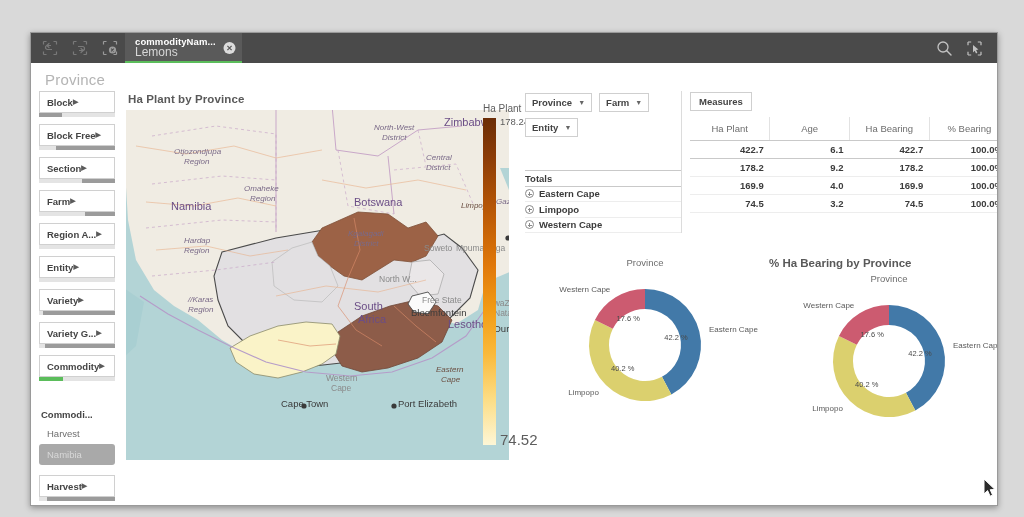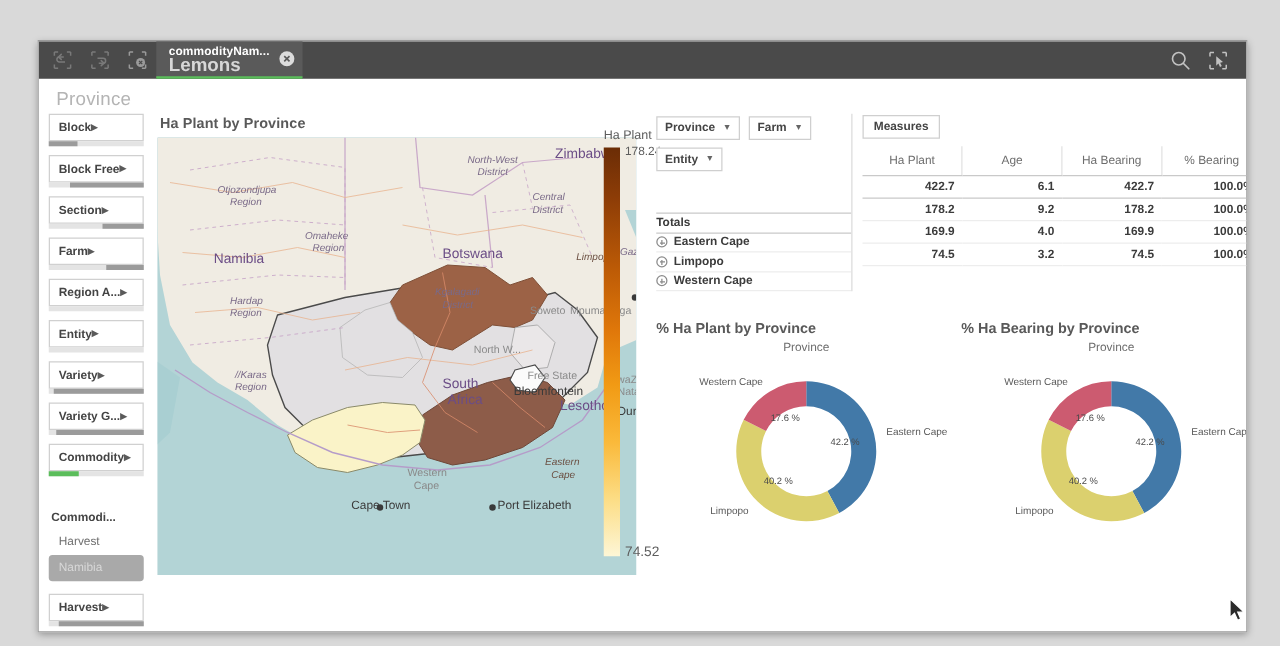--- a/index.html
+++ b/index.html
@@ -39,21 +39,21 @@
   .tb-ico svg{display:block}
   .tab{
     position:relative;
     min-width:110px;
     background:#5a5a5a;
     padding:3px 26px 3px 10px;
     display:flex; flex-direction:column; justify-content:center;
     border-bottom:2px solid #5bbd5b;
   }
   .tab-title{ color:#fff; font-size:9.5px; font-weight:bold; line-height:11px; letter-spacing:.1px;}
-  .tab-sub{ color:#d7d7d7; font-size:15px; line-height:11px;font-weight:bold;}
+  .tab-sub{ color:#d7d7d7; font-size:12px; line-height:11px;}
   .tab-close{
     position:absolute; right:6px; top:50%; transform:translateY(-50%);
     width:13px;height:13px;
   }
   .tb-right{ margin-left:auto; display:flex; align-items:center; padding-right:8px;}
   .tb-right .tb-ico{opacity:.8}
   
   #sheet-title{
     padding:8px 0 6px 14px;
     font-size:15px; color:#b4b4b4; font-weight:normal;
@@ -485,21 +485,21 @@
       </div>
 
       <div style="position:absolute;left:455px;top:0;"></div>
     </div>
 
     <div style="position:absolute;left:452px;top:12px;width:70px">
       <div style="font-size:10px;color:#5d5d5d">Ha Plant</div>
       <div style="position:relative;margin-top:4px;">
         <div style="width:13px;height:327px;background:linear-gradient(to bottom,#6b2d06 0%,#8c3c07 12%,#bd5b06 30%,#e0780a 45%,#f19a14 58%,#fab93a 72%,#fcdd85 86%,#fdf6d6 100%);"></div>
         <div style="position:absolute;left:17px;top:-2px;font-size:9.5px;color:#5d5d5d">178.24</div>
-        <div style="position:absolute;left:17px;bottom:-3px;font-size:11px;color:#5d5d5d">74.52</div>
+        <div style="position:absolute;left:17px;bottom:-3px;font-size:15px;color:#5d5d5d">74.52</div>
       </div>
     </div>
 
     <div id="right">
 
       <div id="pivot">
         <div id="pivdims">
           <div class="dimrow">
             <div class="dimbtn">
               <span>Province</span>
@@ -579,21 +579,20 @@
                 <td>100.0%</td>
               </tr>
             </tbody>
           </table>
         </div>
       </div>
 
       <div id="donuts">
 
         <div class="donut-card">
-          <div class="donut-title">% Ha Plant by Province</div>
           <div class="donut-dim">Province</div>
           <div class="donut-wrap">
             <svg width="240" height="150" viewBox="0 0 240 150">
               <g class="donut-slices">
                     <path d="M120,19 A56,56 0 0 1 146.35942020125862,124.4083086803574 L136.94534155795196,106.76248415165833 A36,36 0 0 0 120,39 Z" fill="#4279a8"></path>
                     <path d="M146.35942020125862,124.4083086803574 A56,56 0 0 1 69.94488024752923,49.89053989895818 L87.8217087305545,58.858204220758836 A36,36 0 0 0 136.94534155795196,106.76248415165833 Z" fill="#dbd06e"></path>
                     <path d="M69.94488024752923,49.89053989895818 A56,56 0 0 1 119.99999999999999,19 L120,39 A36,36 0 0 0 87.8217087305545,58.858204220758836 Z" fill="#cc5b70"></path>
                   </g>
               <g class="donut-texts">
                     <text x="151.04405108768339" y="70.23682461454696" text-anchor="middle" class="dlbl">42.2 %</text>

